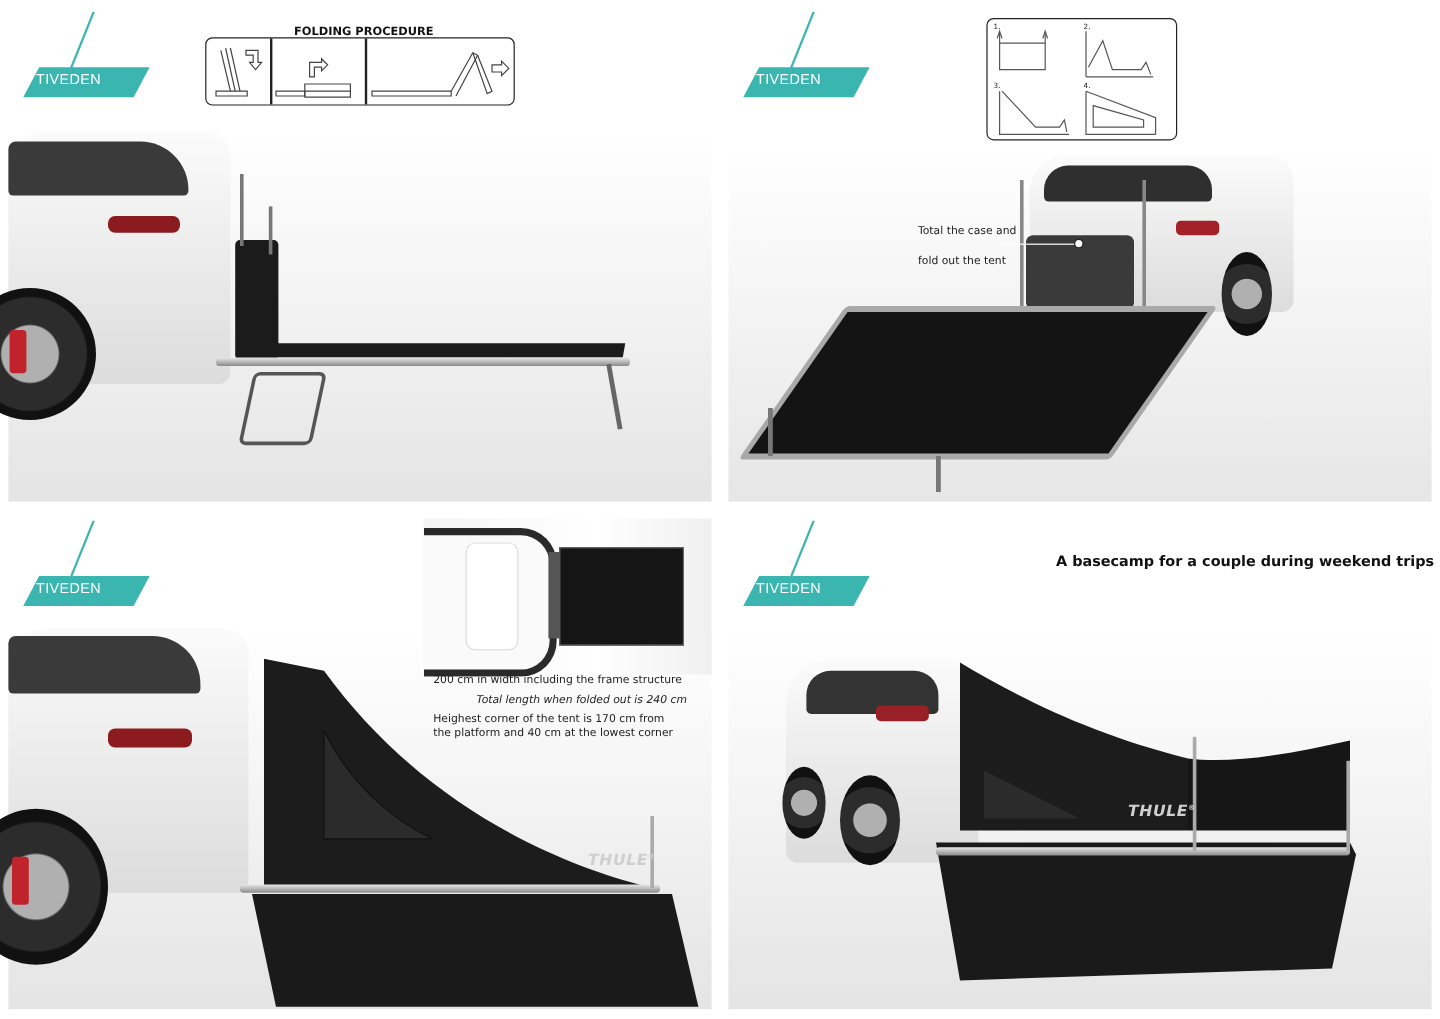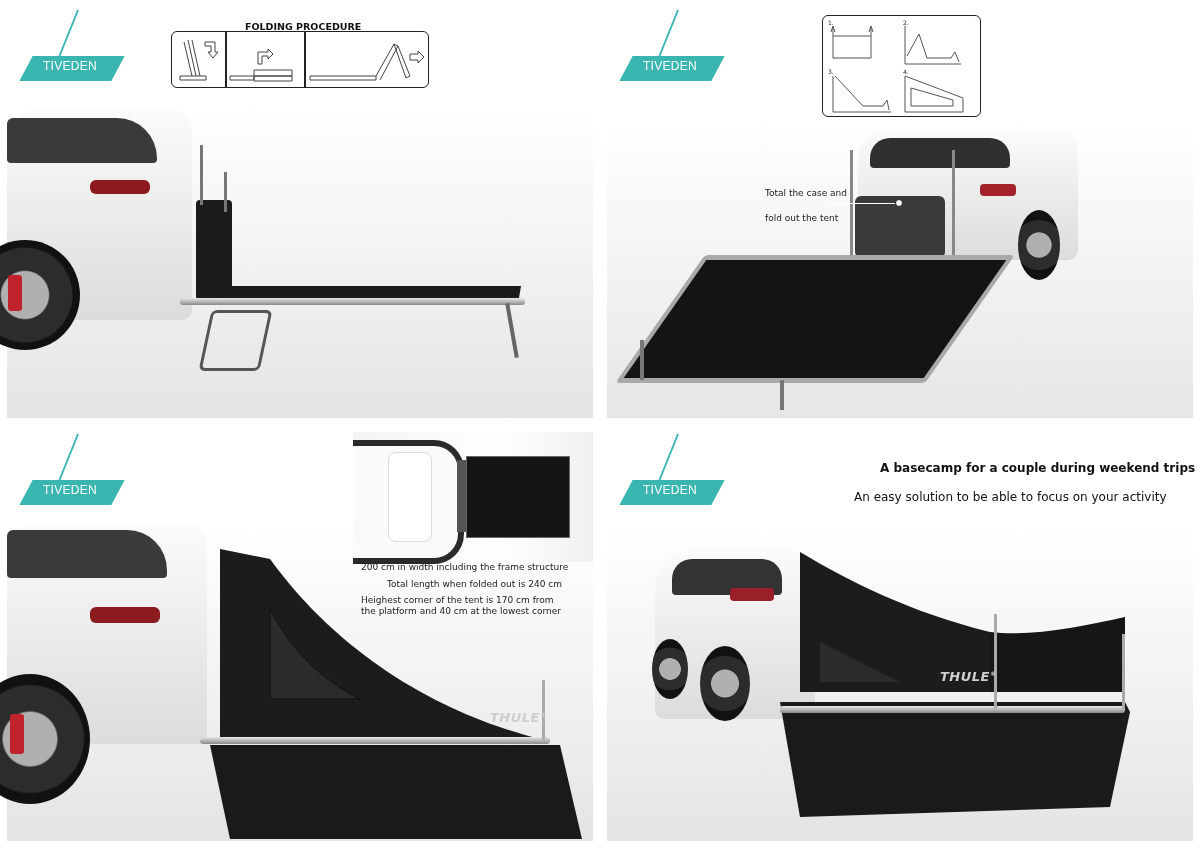--- a/index.html
+++ b/index.html
@@ -2,21 +2,21 @@
 <html><head>
 <meta charset="utf-8">
 <style>
   html,body{margin:0;padding:0;background:#fff;}
   body{width:1200px;height:849px;position:relative;overflow:hidden;font-family:"DejaVu Sans",sans-serif;color:#222;}
   .panel{position:absolute;overflow:hidden;}
   .photo{position:absolute;background:linear-gradient(180deg,#ffffff 0%,#f1f1f1 55%,#e4e4e4 100%);}
   .badge{position:absolute;width:120px;height:80px;}
   .badge .slash{position:absolute;left:40px;top:4px;width:2px;height:62px;background:#3ab5b0;transform:skewX(-22deg);transform-origin:bottom left;}
   .badge .band{position:absolute;left:14px;top:50px;width:92px;height:25px;background:#3ab5b0;transform:skewX(-28deg);}
-  .badge .label{position:absolute;left:18px;top:53px;width:80px;text-align:center;color:#fff;font-size:12px;letter-spacing:0.3px;font-family:"Liberation Sans",sans-serif;}
+  .badge .label{position:absolute;left:18px;top:53px;width:80px;text-align:left;color:#fff;font-size:12px;letter-spacing:0.3px;font-family:"Liberation Sans",sans-serif;}
   .diagram{position:absolute;border:1.5px solid #222;border-radius:6px;background:#fff;}
   .caption{position:absolute;font-size:10px;color:#222;font-family:"DejaVu Sans",sans-serif;white-space:nowrap;}
   .heading{position:absolute;font-size:12px;color:#111;font-family:"DejaVu Sans",sans-serif;white-space:nowrap;}
   .thule{position:absolute;color:#cfcfcf;font-weight:bold;font-style:italic;font-size:13px;font-family:"DejaVu Sans",sans-serif;letter-spacing:0.5px;}
   .thule sup{font-size:6px;}
   .tentblack{position:absolute;background:#1b1b1b;}
   .rail{position:absolute;height:7px;background:linear-gradient(180deg,#e8e8e8,#8a8a8a);border-radius:3px;}
   .car{position:absolute;background:linear-gradient(180deg,#fbfbfb,#dcdcdc);border-radius:30px 20px 10px 10px;}
   .wheel{position:absolute;border-radius:50%;background:radial-gradient(circle,#b0b0b0 0 30%,#2c2c2c 32% 60%,#111 62%);}
   .brake{position:absolute;background:#c0232b;border-radius:3px;}
@@ -147,21 +147,21 @@
   </div>
 
   <div style="position:absolute;left:353px;top:8px;width:240px;height:130px;background:linear-gradient(90deg,#f4f4f4,#ffffff 60%,#f0f0f0);">
     <div style="position:absolute;left:0;top:8px;width:105px;height:112px;background:#fafafa;border:6px solid #2a2a2a;border-left:none;border-radius:0 30px 30px 0;"></div>
     <div style="position:absolute;left:35px;top:20px;width:42px;height:88px;background:#fff;border:1px solid #ddd;border-radius:8px;"></div>
     <div style="position:absolute;left:104px;top:28px;width:10px;height:72px;background:#555;"></div>
     <div style="position:absolute;left:113px;top:24px;width:102px;height:80px;background:#151515;border:1px solid #666;"></div>
   </div>
 
   <div class="caption" style="left:361px;top:138px;font-size:9px;">200 cm in width including the frame structure</div>
-  <div class="caption" style="left:387px;top:155px;font-size:9px;">Total length when folded out is 240 cm</div>
+  <div class="caption" style="left:397px;top:155px;font-size:9px;font-style:italic;">Total length when folded out is 240 cm</div>
   <div class="caption" style="left:361px;top:171px;font-size:9px;">Heighest corner of the tent is 170 cm from</div>
   <div class="caption" style="left:361px;top:182px;font-size:9px;">the platform and 40 cm at the lowest corner</div>
 </div>
 
 <div class="panel" style="left:600px;top:424px;width:600px;height:425px;">
   <div class="photo" style="left:7px;top:100px;width:586px;height:317px;"></div>
 
   <div class="car" style="left:55px;top:125px;width:160px;height:170px;border-radius:40px 30px 10px 10px;"></div>
   <div style="position:absolute;left:72px;top:135px;width:110px;height:36px;background:#333;border-radius:20px 20px 4px 4px;"></div>
   <div style="position:absolute;left:130px;top:164px;width:44px;height:13px;background:#9a2027;border-radius:4px;"></div>
@@ -179,14 +179,13 @@
   <div style="position:absolute;left:522px;top:210px;width:3px;height:75px;background:#aaa;"></div>
   <div class="thule" style="left:340px;top:245px;"><span>THULE</span><sup>®</sup></div>
 
   <div class="badge" style="left:12px;top:6px;">
     <div class="slash"></div>
     <div class="band"></div>
     <div class="label">TIVEDEN</div>
   </div>
 
   <div class="heading" style="left:280px;top:37px;font-weight:bold;">A basecamp for a couple during weekend trips</div>
-  <div class="heading" style="left:254px;top:66px;">An easy solution to be able to focus on your activity</div>
 </div>
 
 </body></html>

